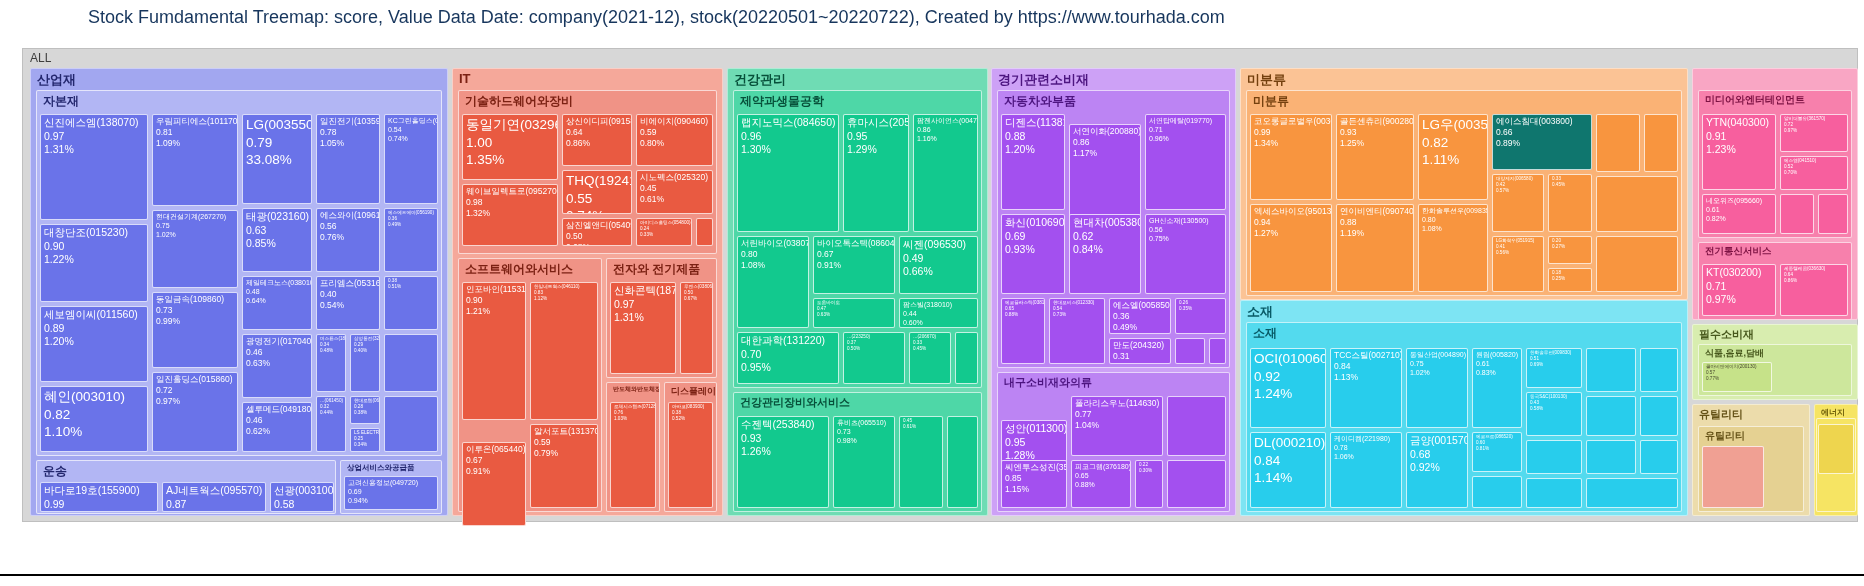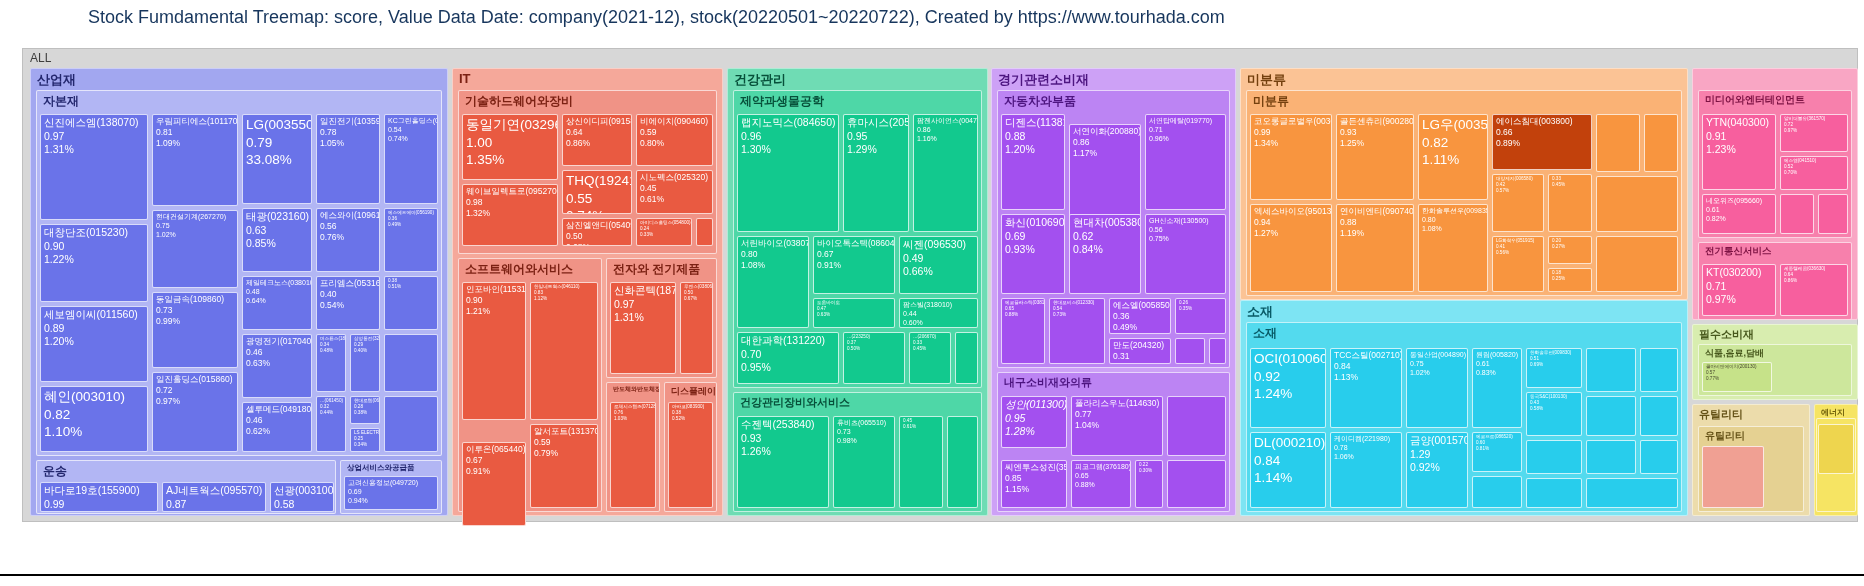--- a/index.html
+++ b/index.html
@@ -420,21 +420,21 @@
     </div>
     <div class="cell xxs" style="left: 1175px; top: 298px; width: 51px; height: 36px; background: rgb(163, 80, 239);">
       <div>0.26</div>
       <div>0.35%</div>
     </div>
     <div class="cell xxs" style="left: 1175px; top: 338px; width: 30px; height: 26px; background: rgb(163, 80, 239);"></div>
     <div class="cell xxs" style="left: 1209px; top: 338px; width: 17px; height: 26px; background: rgb(163, 80, 239);"></div>
     <div class="industry" style="left: 997px; top: 372px; width: 233px; height: 140px; background: rgb(188, 132, 243);">
       <span class="hdr" style="color: rgb(77, 21, 128); font-size: 11px;">내구소비재와의류</span>
     </div>
-    <div class="cell md" style="left: 1001px; top: 396px; width: 66px; height: 52px; background: rgb(163, 80, 239); font-style: italic;">
+    <div class="cell md" style="left: 1001px; top: 420px; width: 66px; height: 52px; background: rgb(163, 80, 239);">
       <div>성안(011300)</div>
       <div>0.95</div>
       <div>1.28%</div>
     </div>
     <div class="cell sm" style="left: 1071px; top: 396px; width: 92px; height: 60px; background: rgb(163, 80, 239);">
       <div>폴라리스우노(114630)</div>
       <div>0.77</div>
       <div>1.04%</div>
     </div>
     <div class="cell sm" style="left: 1001px; top: 460px; width: 66px; height: 48px; background: rgb(163, 80, 239);">
@@ -467,21 +467,21 @@
     <div class="cell sm" style="left: 1336px; top: 114px; width: 78px; height: 86px; background: rgb(248, 149, 63);">
       <div>골든센츄리(900280)</div>
       <div>0.93</div>
       <div>1.25%</div>
     </div>
     <div class="cell lg" style="left: 1418px; top: 114px; width: 70px; height: 86px; background: rgb(248, 149, 63);">
       <div>LG우(003555)</div>
       <div>0.82</div>
       <div>1.11%</div>
     </div>
-    <div class="cell sm" style="left: 1492px; top: 114px; width: 100px; height: 56px; background: #c2410c;">
+    <div class="cell sm" style="left: 1492px; top: 114px; width: 100px; height: 56px; background: #0f766e;">
       <div>에이스침대(003800)</div>
       <div>0.66</div>
       <div>0.89%</div>
     </div>
     <div class="cell sm" style="left: 1250px; top: 204px; width: 82px; height: 88px; background: rgb(248, 149, 63);">
       <div>엑세스바이오(950130)</div>
       <div>0.94</div>
       <div>1.27%</div>
     </div>
     <div class="cell sm" style="left: 1336px; top: 204px; width: 78px; height: 88px; background: rgb(248, 149, 63);">
@@ -561,21 +561,21 @@
       <div>0.84</div>
       <div>1.14%</div>
     </div>
     <div class="cell xs" style="left: 1330px; top: 432px; width: 72px; height: 76px; background: rgb(40, 205, 236);">
       <div>케이디켐(221980)</div>
       <div>0.78</div>
       <div>1.06%</div>
     </div>
     <div class="cell md" style="left: 1406px; top: 432px; width: 62px; height: 76px; background: rgb(40, 205, 236);">
       <div>금양(001570)</div>
-      <div>1.29</div>
+      <div>0.68</div>
       <div>0.92%</div>
     </div>
     <div class="cell xxs" style="left: 1472px; top: 432px; width: 50px; height: 40px; background: rgb(40, 205, 236);">
       <div>에코프로(086520)</div>
       <div>0.60</div>
       <div>0.81%</div>
     </div>
     <div class="cell xxs" style="left: 1472px; top: 476px; width: 50px; height: 32px; background: rgb(40, 205, 236);"></div>
     <div class="cell xxs" style="left: 1526px; top: 440px; width: 56px; height: 34px; background: rgb(40, 205, 236);"></div>
     <div class="cell xxs" style="left: 1526px; top: 478px; width: 56px; height: 30px; background: rgb(40, 205, 236);"></div>

